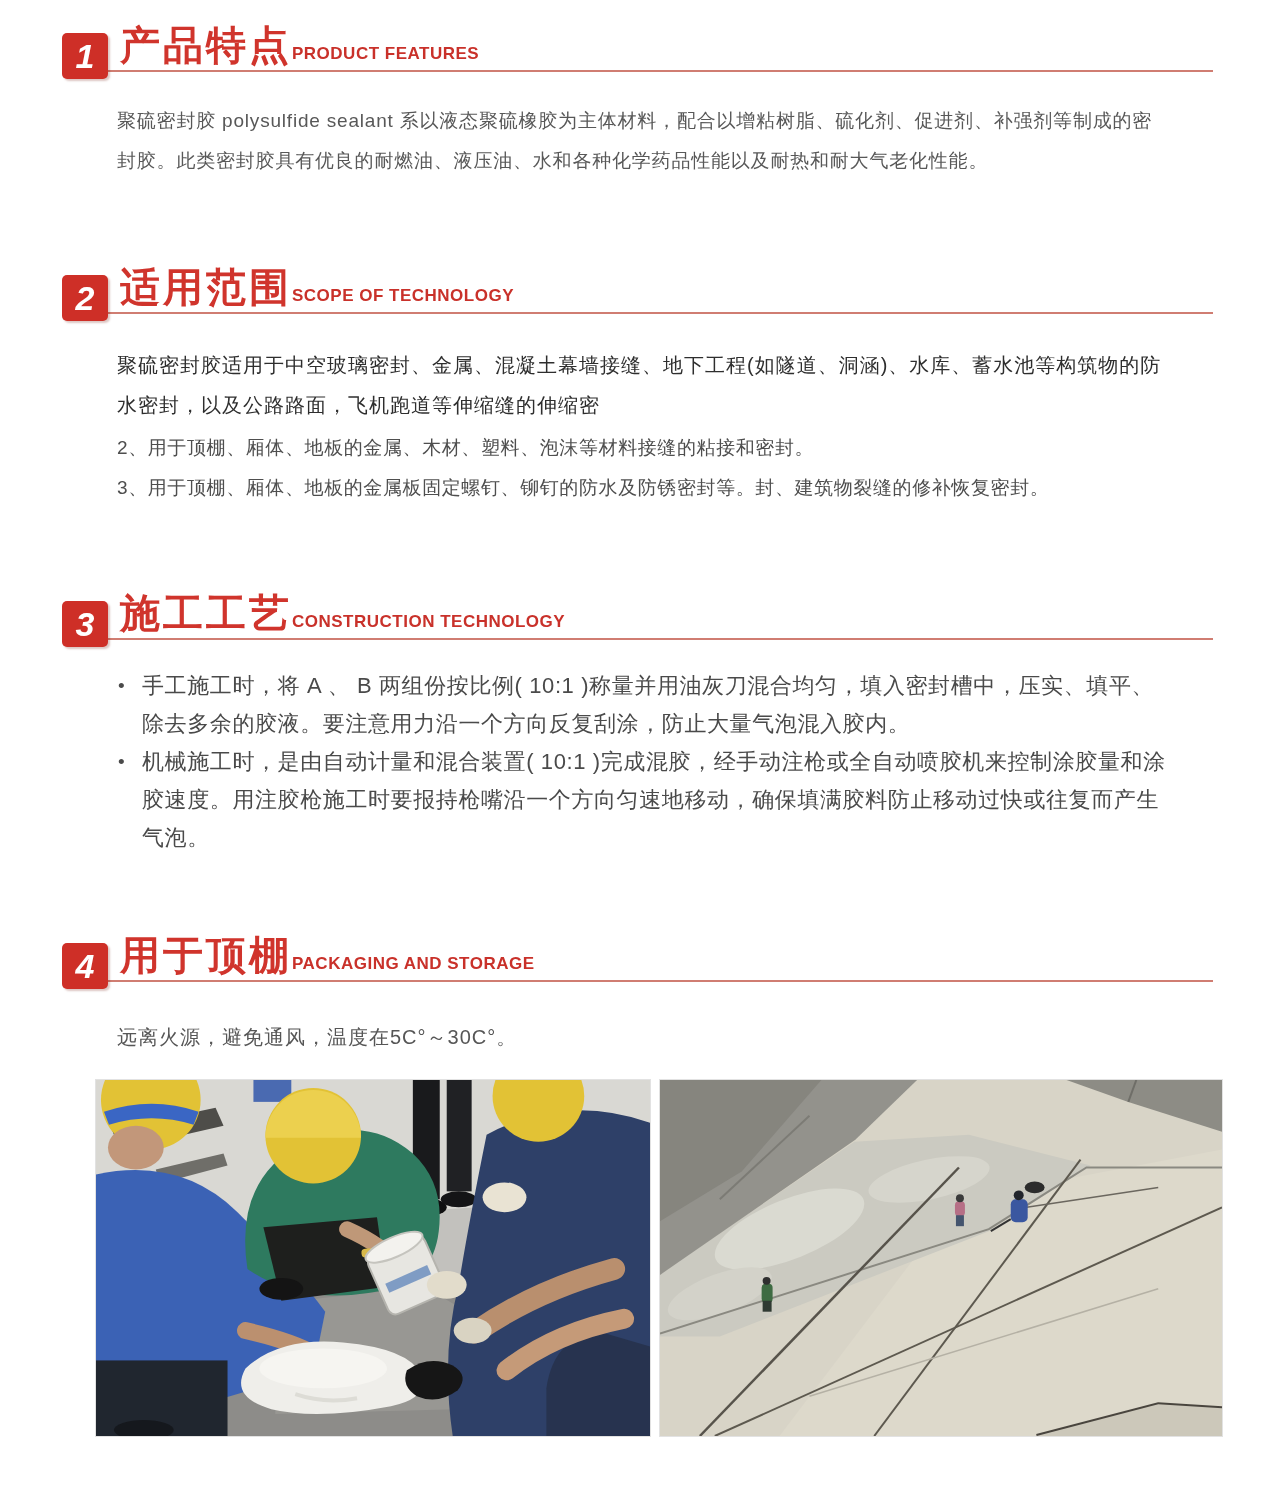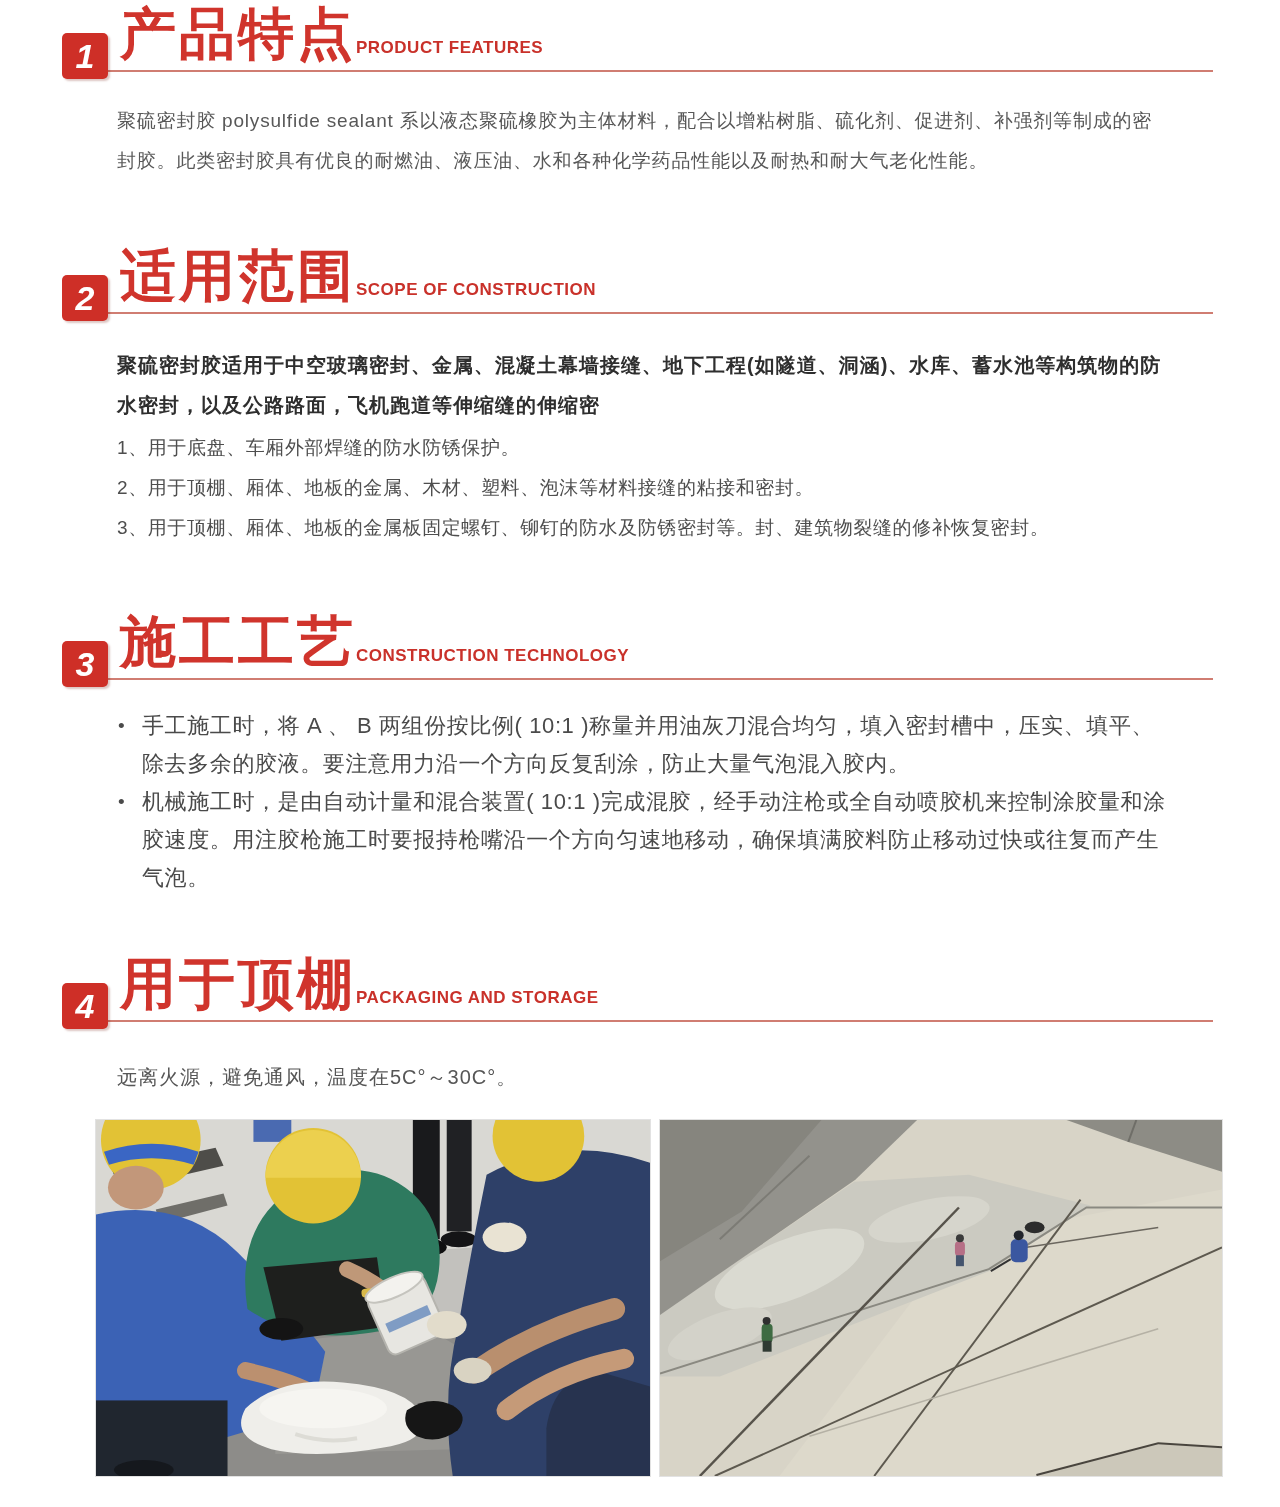--- a/index.html
+++ b/index.html
@@ -19,32 +19,32 @@
     display:flex; align-items:center; justify-content:center;
     font-style:italic; font-weight:bold; font-size:34px;
     box-shadow:2px 2px 2px rgba(120,30,20,0.25);
     z-index:2;
   }
   .rule {
     position:absolute; left:46px; right:0; top:37px; height:2px;
     background:#a73a31; border-top:2px solid #d07d72;
   }
   .titles { position:absolute; left:58px; bottom:8px; white-space:nowrap; z-index:2; }
-  .t-zh { font-size:56px; font-weight:bold; color:#d0342c; letter-spacing:3px;margin-top:16px; }
+  .t-zh { font-size:40px; font-weight:bold; color:#d0342c; letter-spacing:3px;margin-top:16px; }
   .t-en { font-size:17px; font-weight:bold; color:#c9312a; letter-spacing:0.5px; }
 
   
   .para {
     margin:20px 0 0 55px; max-width:1040px;
     font-size:19px; line-height:40px; letter-spacing:0.8px; color:#585858;
   }
   .lead {
     margin:22px 0 0 55px; max-width:1045px;
     font-size:20px; line-height:40px; letter-spacing:1px;
-    font-weight:bold; color:#2e2e2e;
+    font-weight:normal; color:#2e2e2e;
   }
   .num-list { margin:6px 0 0 55px; max-width:1045px; list-style:none; }
   .num-list li {
     font-size:19px; line-height:34px; margin-top:6px;
     letter-spacing:0.6px; color:#4e4e4e;
   }
   .bullets { margin:18px 0 0 56px; max-width:1048px; }
   .bullet { display:flex; }
   .dot { width:24px; flex:0 0 24px; font-size:19px; line-height:38px; color:#4a4a4a; }
   .bullet p { flex:1; font-size:22px; line-height:38px; letter-spacing:0.6px; color:#4a4a4a; }
@@ -80,26 +80,25 @@
       <p class="para">聚硫密封胶 polysulfide sealant 系以液态聚硫橡胶为主体材料，配合以增粘树脂、硫化剂、促进剂、补强剂等制成的密封胶。此类密封胶具有优良的耐燃油、液压油、水和各种化学药品性能以及耐热和耐大气老化性能。</p>
     </section>
 
     <section class="sec sec-scope">
       <div class="sec-head">
         <div class="badge">
           <span>2</span>
         </div>
         <div class="rule"></div>
         <div class="titles">
-          <span class="t-zh">适用范围</span><span class="t-en">SCOPE OF CONSTRUCTION</span>
+          <span class="t-zh">适用范围</span><span class="t-en">SCOPE OF TECHNOLOGY</span>
         </div>
       </div>
       <p class="lead">聚硫密封胶适用于中空玻璃密封、金属、混凝土幕墙接缝、地下工程(如隧道、洞涵)、水库、蓄水池等构筑物的防水密封，以及公路路面，飞机跑道等伸缩缝的伸缩密</p>
       <ul class="num-list">
-        <li>1、用于底盘、车厢外部焊缝的防水防锈保护。</li>
         <li>2、用于顶棚、厢体、地板的金属、木材、塑料、泡沫等材料接缝的粘接和密封。</li>
         <li>3、用于顶棚、厢体、地板的金属板固定螺钉、铆钉的防水及防锈密封等。封、建筑物裂缝的修补恢复密封。</li>
       </ul>
     </section>
 
     <section class="sec sec-construction">
       <div class="sec-head">
         <div class="badge">
           <span>3</span>
         </div>

